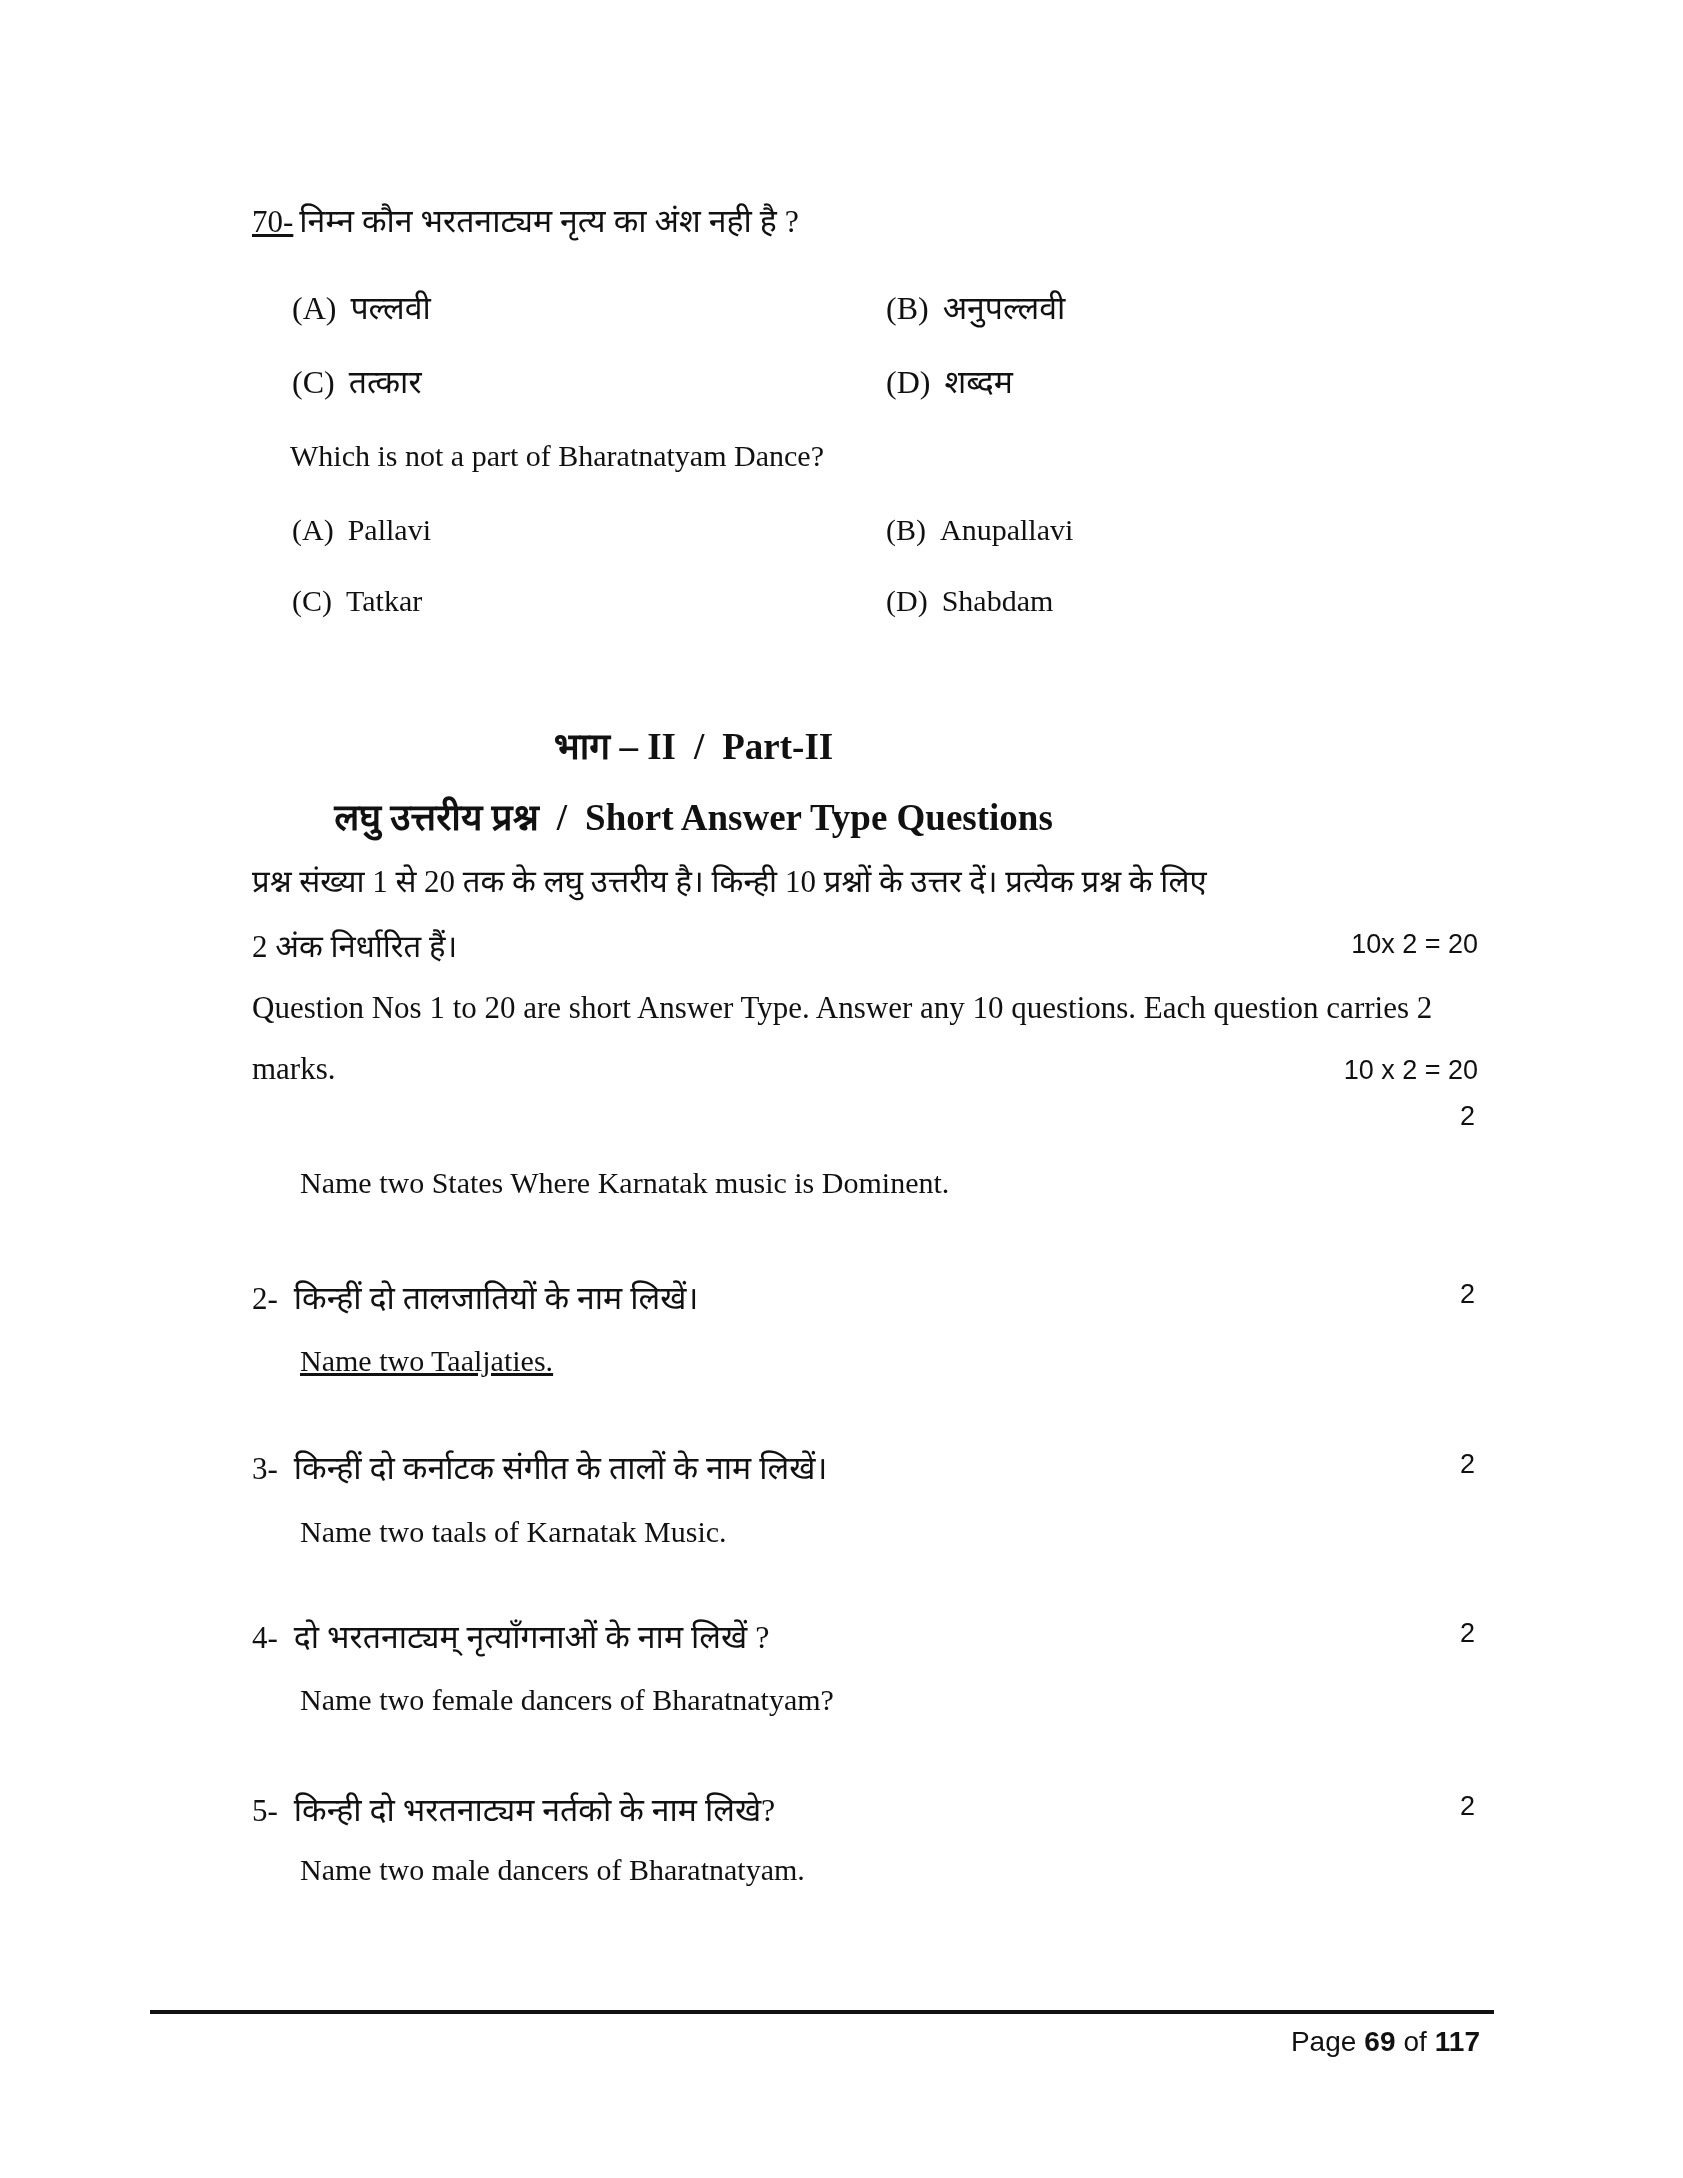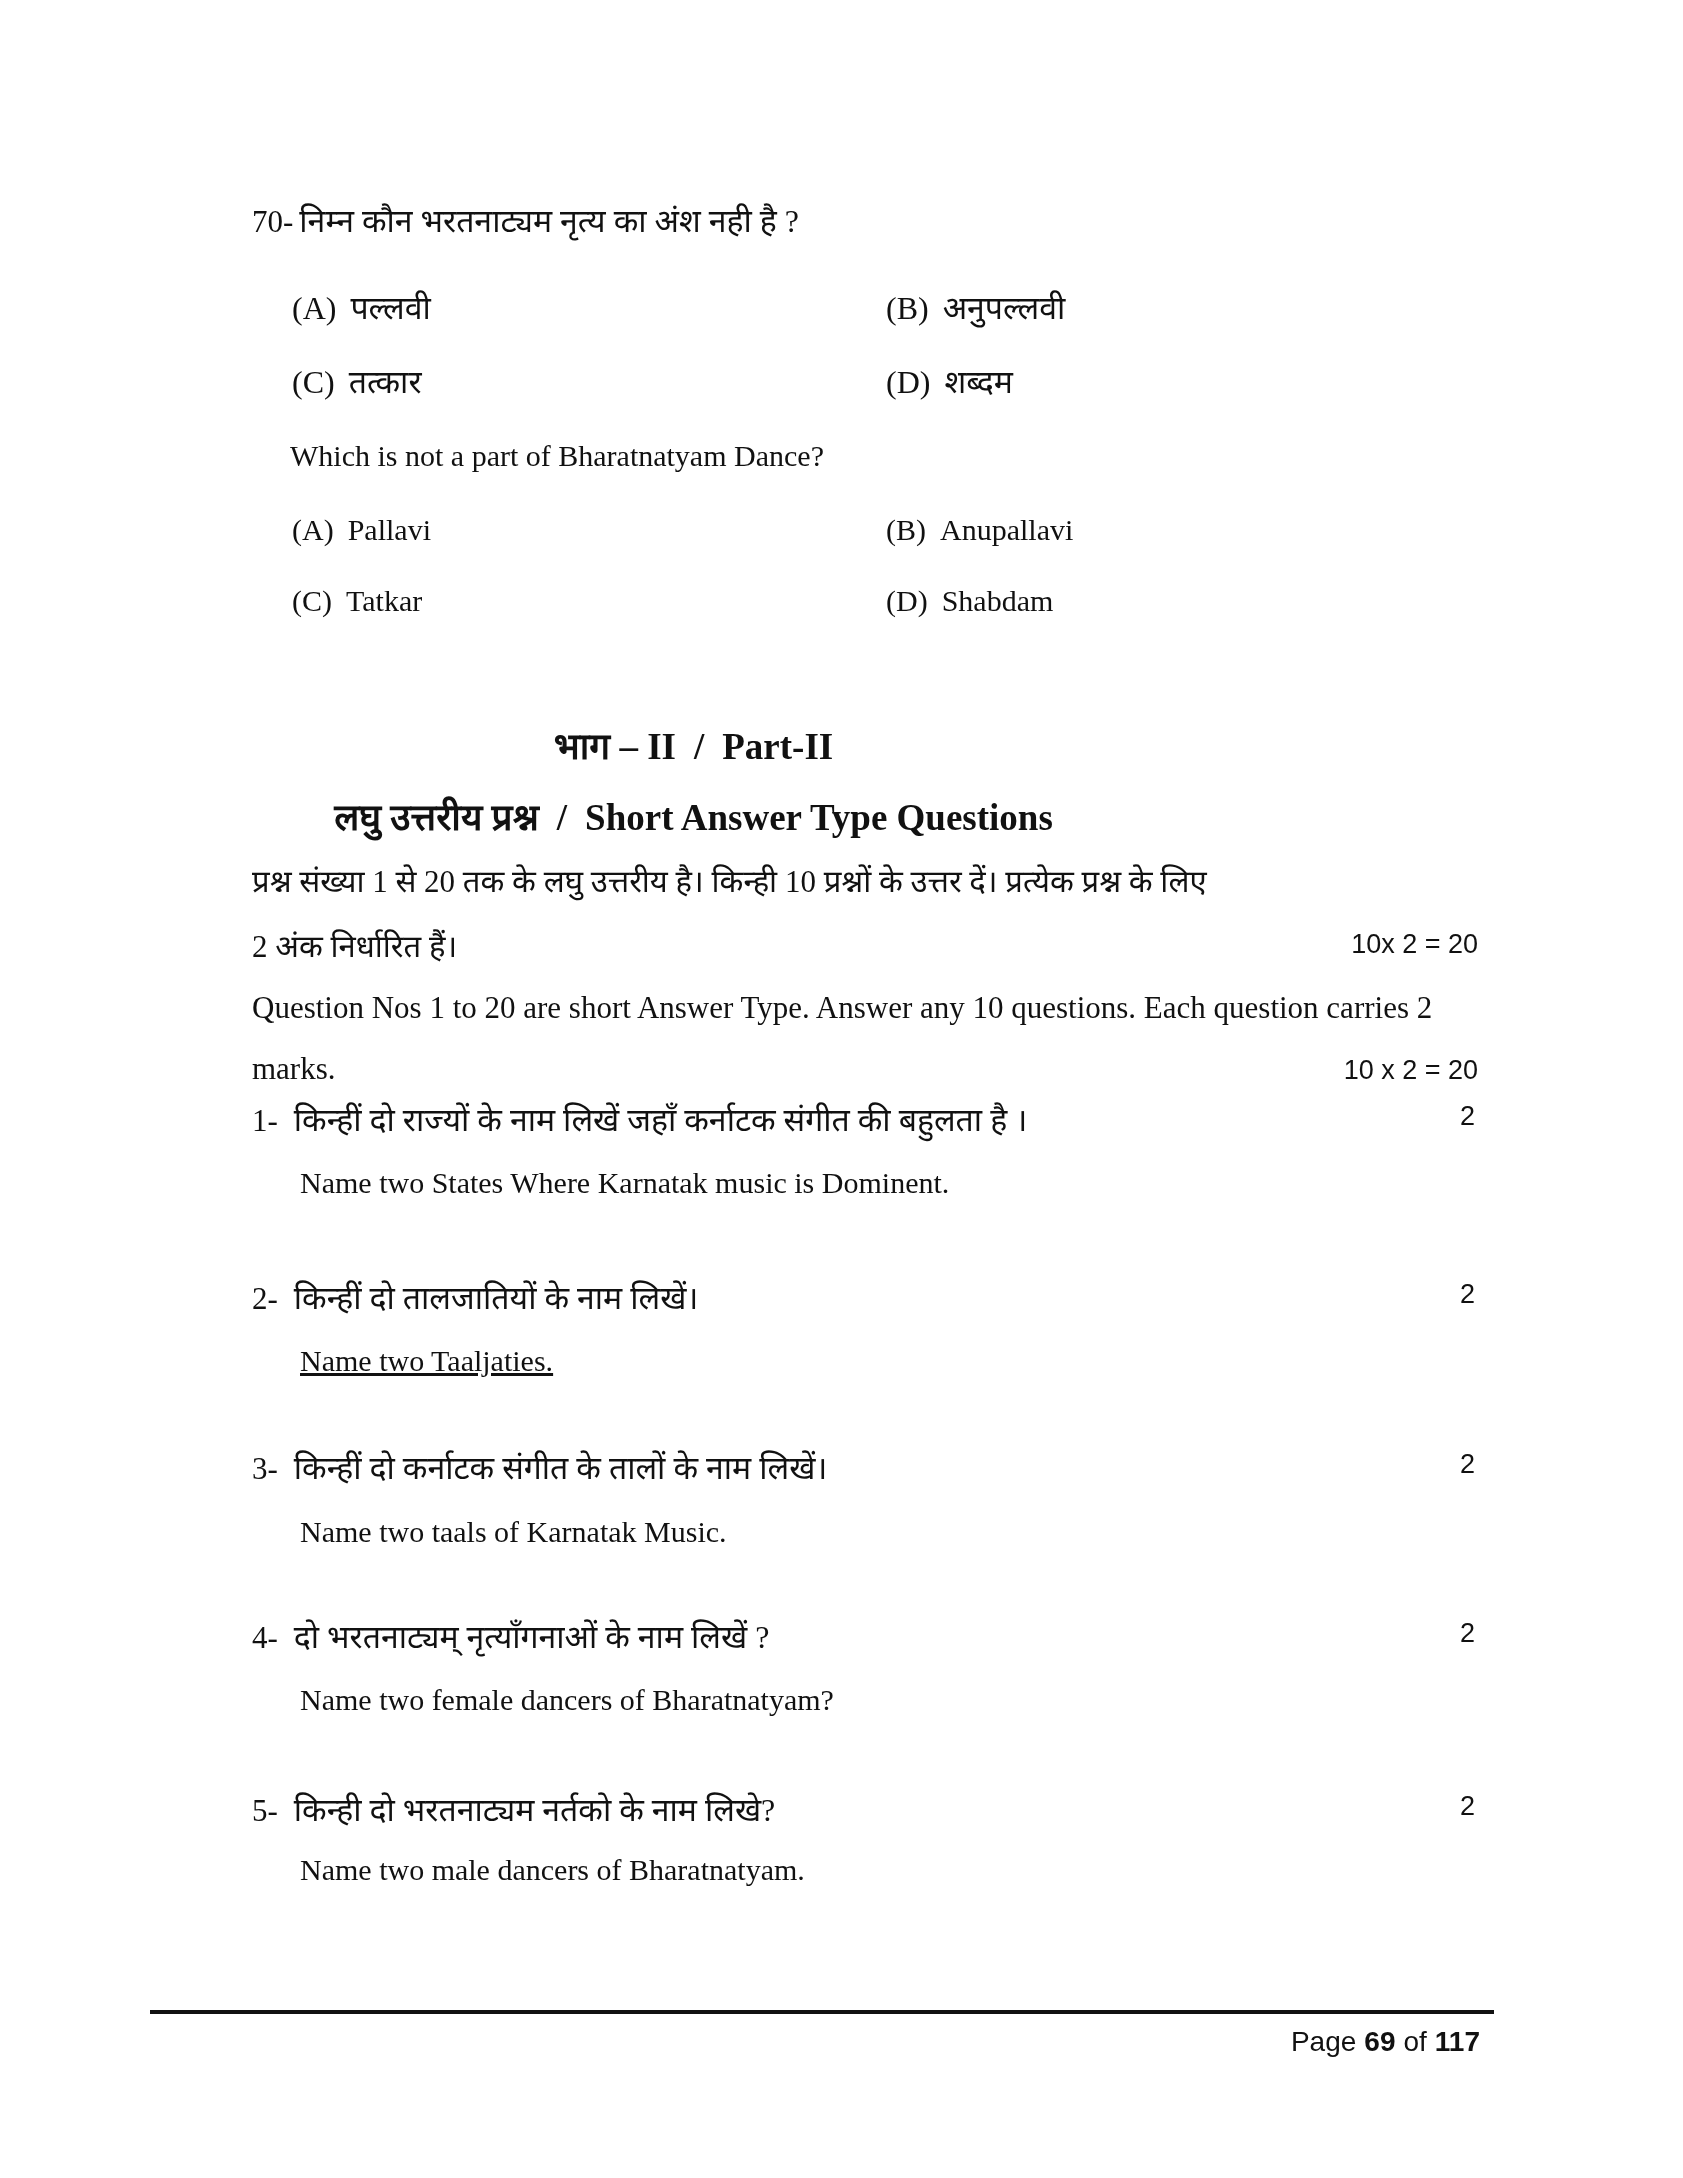--- a/index.html
+++ b/index.html
@@ -8,21 +8,21 @@
     color:#111111; overflow:hidden;
   }
   .hi   { font-family:"Liberation Serif","DejaVu Sans",serif; }
   .en   { font-family:"Liberation Serif",serif; }
   .sans { font-family:"Liberation Sans",sans-serif; }
 
   .row { position:absolute; left:252px; white-space:nowrap; }
   .q-hi    { font-size:32px; }
   .q-en    { font-size:30px; }
   .qnum    { display:inline-block; margin-right:16px; font-size:31px; }
-  .qnum70  { display:inline-block; margin-right:6px; font-size:31px; }
+  .qnum70  { display:inline-block; margin-right:6px; font-size:31px;text-decoration:underline; }
   .opt-label { display:inline-block; margin-right:14px; }
   .col2 { position:absolute; left:886px; white-space:nowrap; }
   .subline { position:absolute; left:300px; white-space:nowrap; font-size:30px; }
 
   .heading {
     position:absolute; left:0; width:1387px; text-align:center;
     font-weight:bold; font-size:37px; white-space:nowrap;
   }
   .heading .sep { display:inline-block; margin:0 18px; font-weight:bold; }
 
@@ -92,23 +92,20 @@
   </div>
 
   <div class="row instr hi" style="top:859px;">प्रश्न संख्या 1 से 20 तक के लघु उत्तरीय है। किन्ही 10 प्रश्नों के उत्तर दें। प्रत्येक प्रश्न के लिए</div>
   <div class="row instr hi" style="top:924px;">2 अंक निर्धारित हैं।</div>
   <div class="marks-note sans" style="top:929px;">10x 2 = 20</div>
 
   <div class="row instr en" style="top:990px;">Question Nos 1 to 20 are short Answer Type. Answer any 10 questions. Each question carries 2</div>
   <div class="row instr en" style="top:1051px;">marks.</div>
   <div class="marks-note sans" style="top:1055px;">10 x 2 = 20</div>
 
-  <div class="row q-hi hi" style="top:1097px;">
-    <span class="qnum en">1-</span><span>किन्हीं दो राज्यों के नाम लिखें जहाँ कर्नाटक संगीत की बहुलता है ।</span>
-  </div>
   <div class="q-mark sans" style="top:1101px;">2</div>
   <div class="subline en" style="top:1166px;">Name two States Where Karnatak music is Dominent.</div>
 
   <div class="row q-hi hi" style="top:1275px;">
     <span class="qnum en">2-</span><span>किन्हीं दो तालजातियों के नाम लिखें।</span>
   </div>
   <div class="q-mark sans" style="top:1279px;">2</div>
   <div class="subline en" style="top:1344px;text-decoration:underline;">Name two Taaljaties.</div>
 
   <div class="row q-hi hi" style="top:1445px;">

